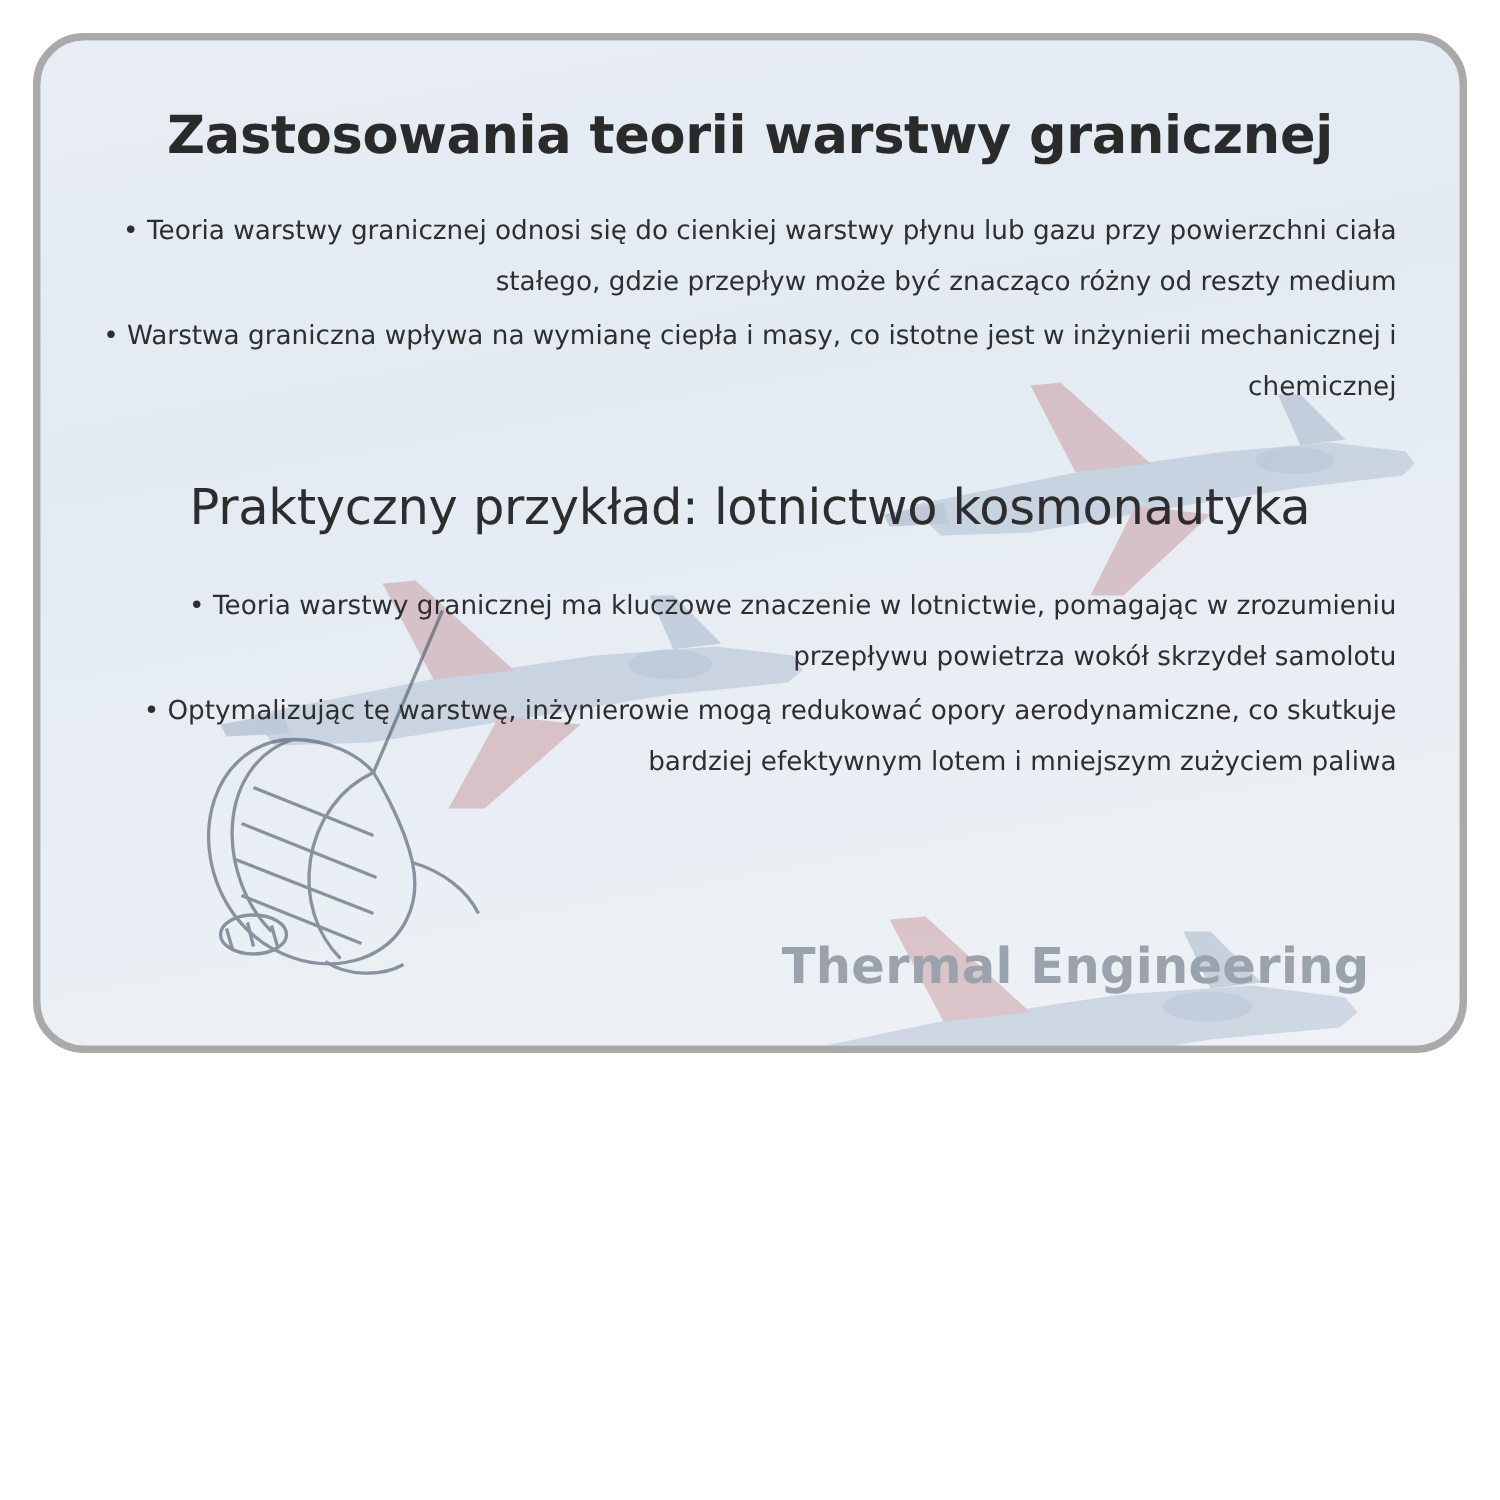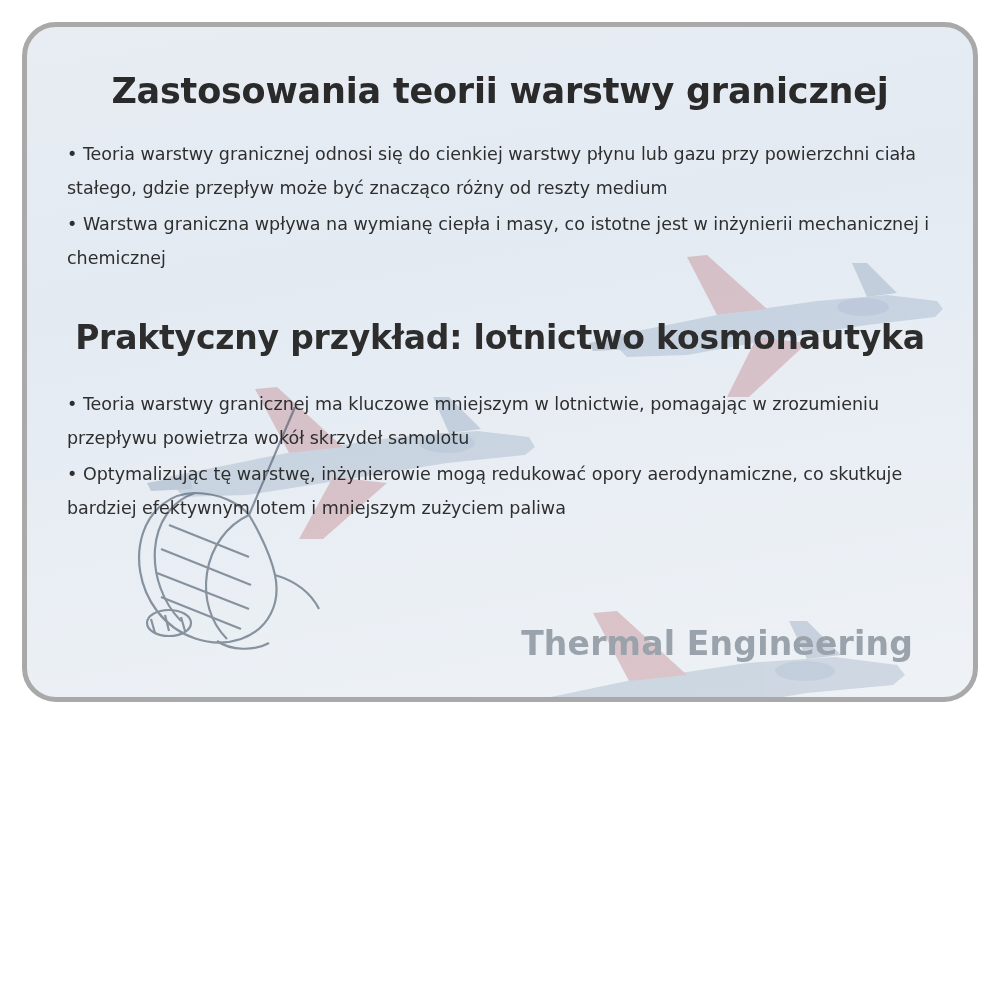--- a/index.html
+++ b/index.html
@@ -57,31 +57,32 @@
     font-size: 35px;
     font-weight: 700;
     text-align: center;
     color: #2a2a2a;
     margin: 14px 0 26px 0;
     letter-spacing: -0.2px;
   }
 
   h2.subtitle {
     font-size: 33px;
-    font-weight: 700;
+    font-weight: 400;
     text-align: center;
     color: #2d2d2d;
     margin: 42px 0 30px 0;
     letter-spacing: -0.2px;
   }
 
   ul.bullets {
     list-style: none;
     margin: 0;
     padding: 0;
+    text-align: right;
   }
   ul.bullets li {
     font-size: 17.5px;
     line-height: 1.95;
     color: #2e2e2e;
     margin: 0 0 2px 0;
     padding: 0 2px 0 0;
     text-indent: 0;
   }
   ul.bullets li::before {
@@ -170,20 +171,20 @@
     <h1 class="title">Zastosowania teorii warstwy granicznej</h1>
 
     <ul class="bullets">
       <li>Teoria warstwy granicznej odnosi się do cienkiej warstwy płynu lub gazu przy powierzchni ciała stałego, gdzie przepływ może być znacząco różny od reszty medium</li>
       <li>Warstwa graniczna wpływa na wymianę ciepła i masy, co istotne jest w inżynierii mechanicznej i chemicznej</li>
     </ul>
 
     <h2 class="subtitle">Praktyczny przykład: lotnictwo kosmonautyka</h2>
 
     <ul class="bullets">
-      <li>Teoria warstwy granicznej ma kluczowe mniejszym w lotnictwie, pomagając w zrozumieniu przepływu powietrza wokół skrzydeł samolotu</li>
+      <li>Teoria warstwy granicznej ma kluczowe znaczenie w lotnictwie, pomagając w zrozumieniu przepływu powietrza wokół skrzydeł samolotu</li>
       <li>Optymalizując tę warstwę, inżynierowie mogą redukować opory aerodynamiczne, co skutkuje bardziej efektywnym lotem i mniejszym zużyciem paliwa</li>
     </ul>
   </div>
 
   <div class="brand">Thermal Engineering</div>
 
 </div>
 
 </body></html>

